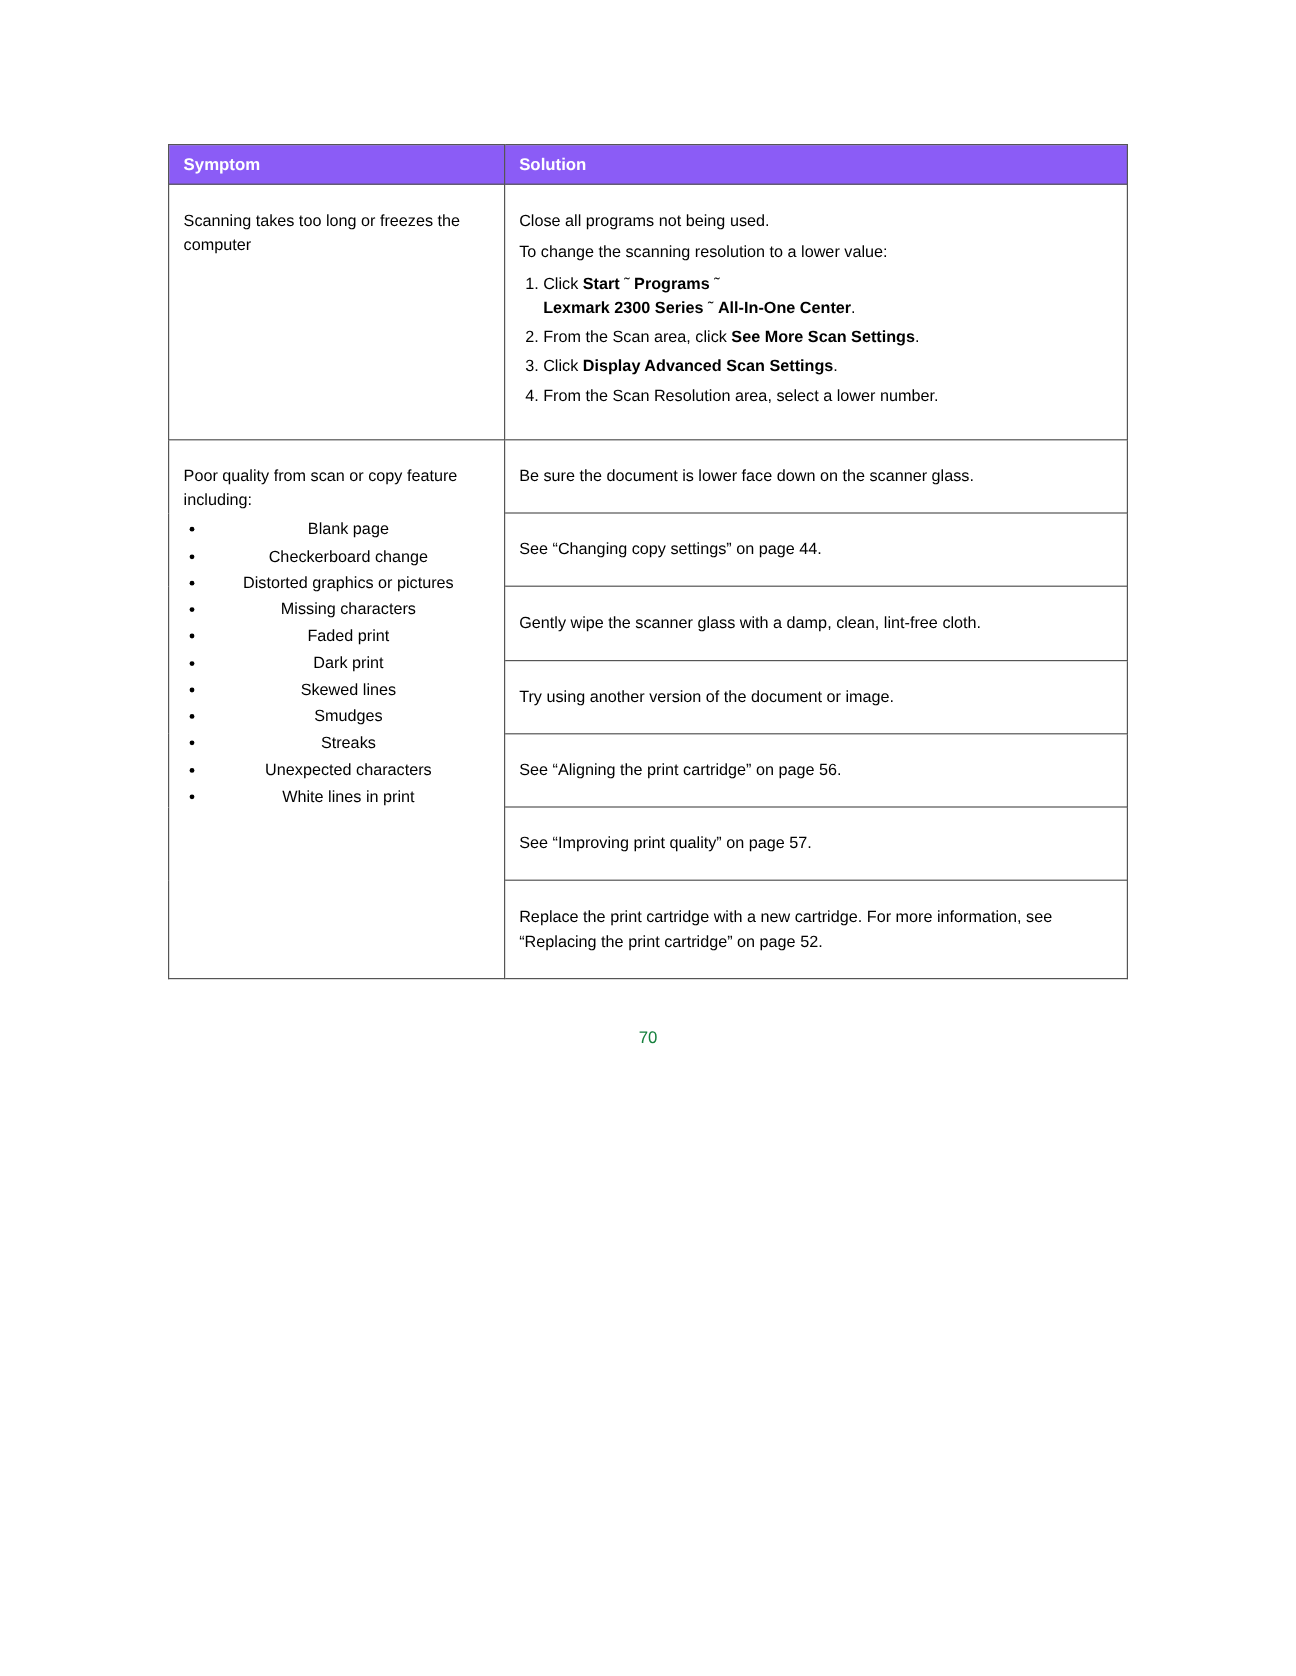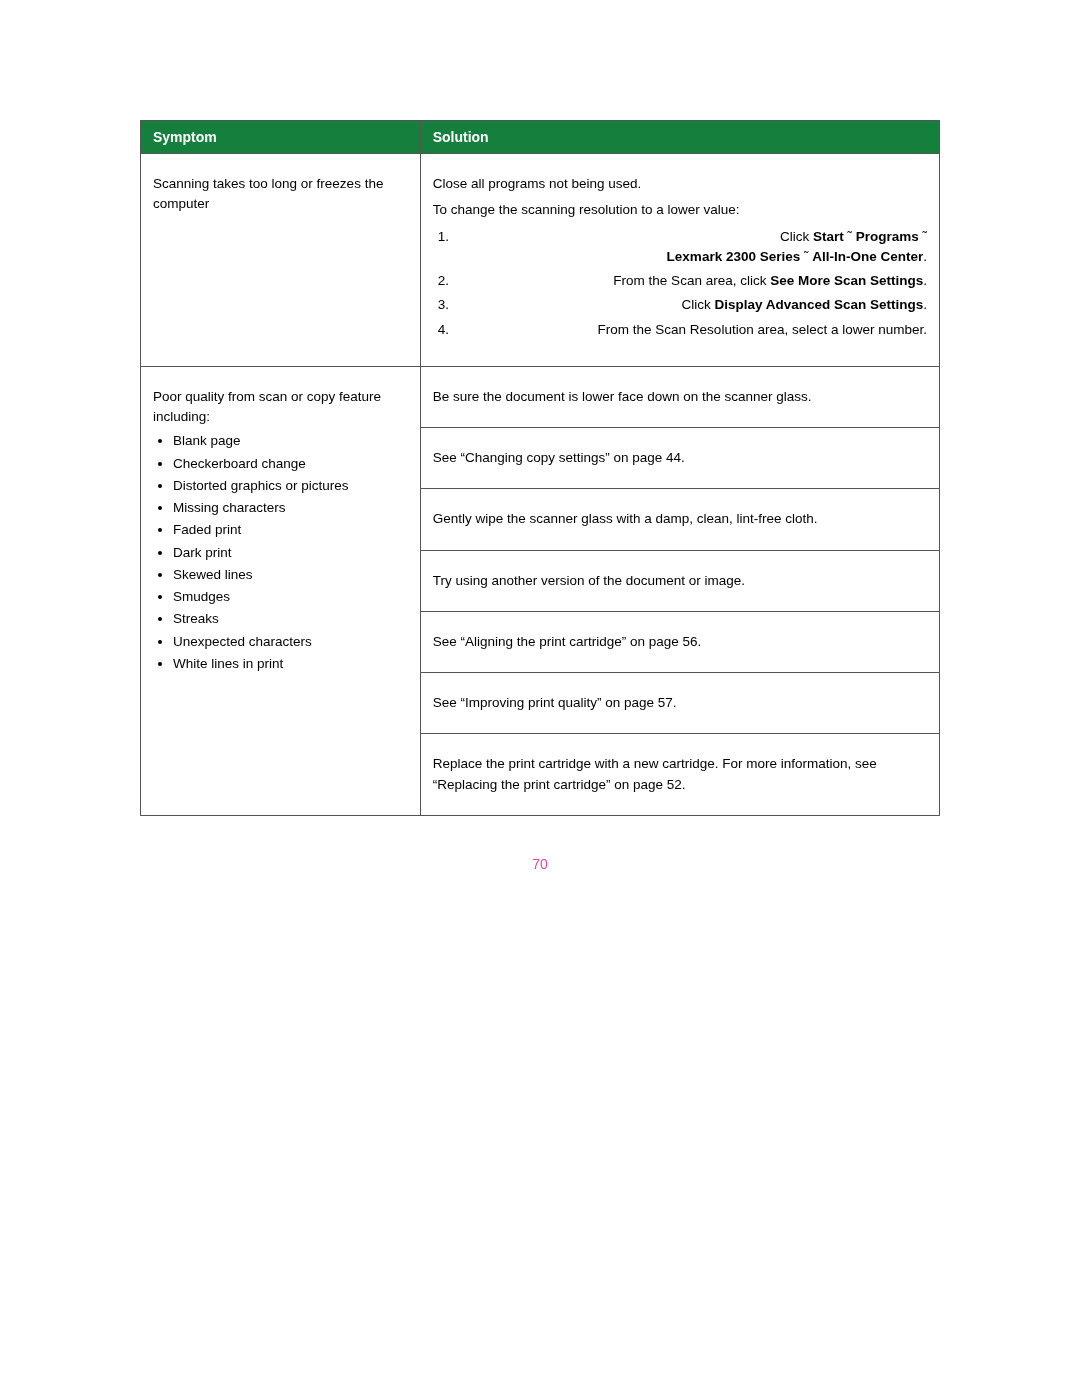--- a/index.html
+++ b/index.html
@@ -28,21 +28,21 @@
       align-items: center;
     }
 
     table {
       width: 100%;
       border-collapse: collapse;
       border: 1px solid #555;
     }
 
     thead tr th {
-      background-color: #15803d;
+      background-color: #8b5cf6;
       color: #ffffff;
       font-weight: bold;
       padding: 8px 12px;
       text-align: left;
       border: 1px solid #555;
       font-size: 14px;
     }
 
     tbody tr td {
       border: 1px solid #555;
@@ -63,42 +63,42 @@
     .bullet-list {
       list-style: disc;
       padding-left: 20px;
       margin-top: 4px;
     }
 
     .bullet-list li {
       margin-bottom: 2px;
       font-size: 13.5px;
       line-height: 1.5;
+      text-align: center;
     }
 
     .solution-block p {
       margin-bottom: 6px;
     }
 
     .solution-block ol {
       padding-left: 20px;
       margin-bottom: 6px;
     }
 
     .solution-block ol li {
       margin-bottom: 4px;
       line-height: 1.5;
       font-size: 13.5px;
-      text-align: right;
     }
 
     .page-number {
       margin-top: 40px;
       font-size: 14px;
-      color: #ec4899;
+      color: #15803d;
       text-align: center;
     }
   </style>
 </head>
 <body>
 
 <div class="page-content">
   <table>
     <thead>
       <tr>

